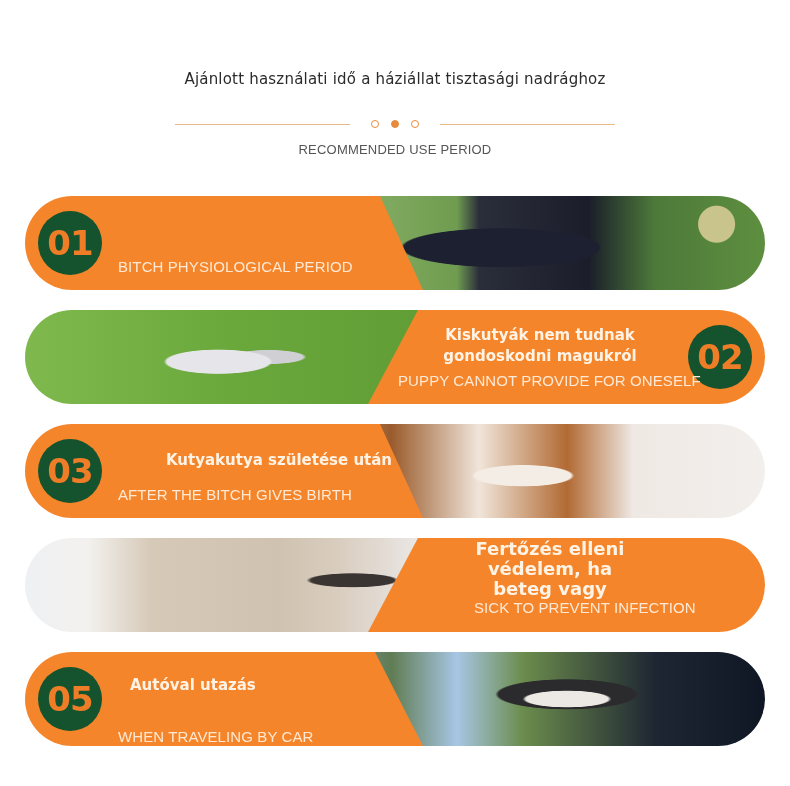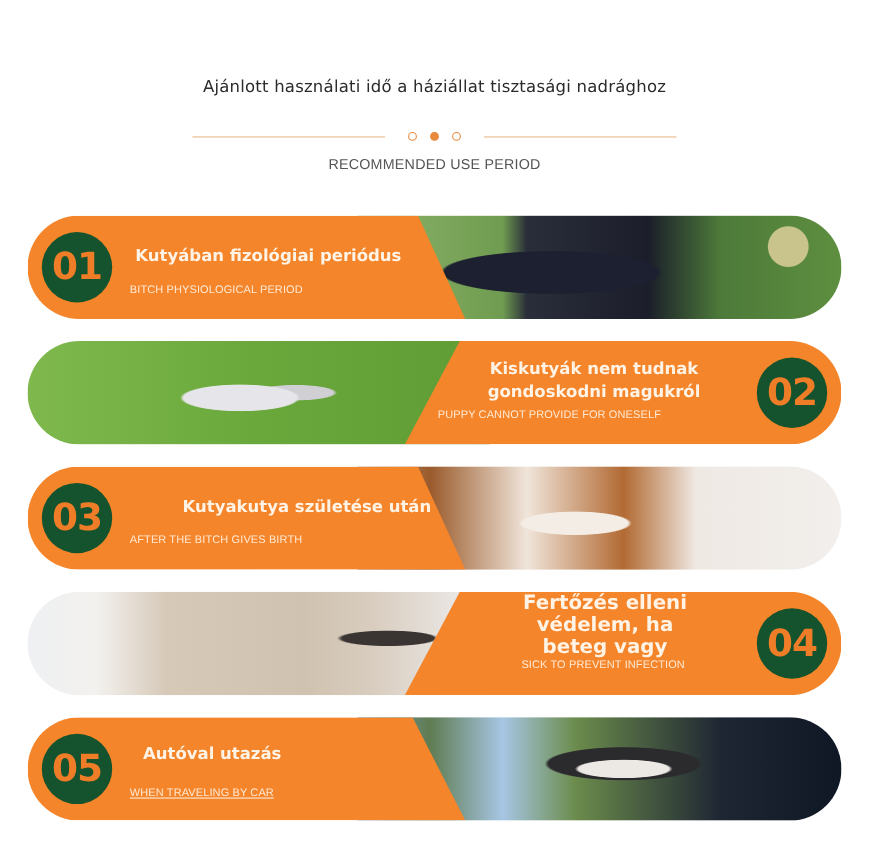--- a/index.html
+++ b/index.html
@@ -14,21 +14,21 @@
   .subtitle { position:absolute; left:0; top:142px; width:790px; text-align:center;
               font-size:13px; color:#555; font-family:"Liberation Sans", sans-serif; letter-spacing:0.2px; }
 
   .row { position:absolute; left:25px; width:740px; height:94px; border-radius:47px; overflow:hidden; }
   .photo { position:absolute; top:0; height:100%; }
   .band { position:absolute; top:0; height:100%; background:#f5852a; }
   .num-circle { position:absolute; top:15px; width:64px; height:64px; border-radius:50%; background:#14532d;
                 display:flex; align-items:center; justify-content:center; }
   .num { color:#ef7d27; font-size:34px; font-weight:bold; font-family:"DejaVu Sans", sans-serif; letter-spacing:-1px; }
   .txt-main { position:absolute; color:#fff3e6; font-weight:bold; font-size:15px; font-family:"DejaVu Sans", sans-serif; }
-  .txt-sub { position:absolute; color:#ffe9d4; font-size:10px; font-family:"Liberation Sans", sans-serif; letter-spacing:0.1px; }
+  .txt-sub { position:absolute; color:#ffe9d4; font-size:15px; font-family:"Liberation Sans", sans-serif; letter-spacing:0.1px; }
 
   
   .ph1 { background: radial-gradient(circle at 89% 30%, #c9c48c 0 18px, transparent 19px),
          radial-gradient(ellipse at 40% 55%, #1c2030 0 26%, transparent 27%),
          linear-gradient(90deg, #8db46a 0%, #6f9c50 30%, #2a2d3a 35%, #1b1e2a 60%, #4d7a3a 75%, #5e8f3f 100%); }
   .ph2 { background: radial-gradient(ellipse at 46% 55%, #e6e6ea 0 16%, transparent 17%),
          radial-gradient(ellipse at 58% 50%, #cfcfd4 0 10%, transparent 11%),
          linear-gradient(90deg, #7fb94d 0%, #6aa83c 50%, #5f9d35 100%); }
   .ph3 { background: radial-gradient(ellipse at 45% 55%, #f4ede6 0 14%, transparent 15%),
          linear-gradient(90deg, #b89a7a 0%, #9a5b2c 15%, #f0e5da 35%, #b26a33 55%, #efe9e4 70%, #f2efec 100%); }
@@ -48,21 +48,20 @@
 <div class="dot" style="left:411px;"></div>
 <div class="divider" style="left:440px; width:175px;"></div>
 <div class="subtitle">RECOMMENDED USE PERIOD</div>
 
 <div class="row" style="top:196px;">
   <div class="photo ph1" style="left:300px; width:440px;"></div>
   <div class="band" style="left:0; width:400px; clip-path:polygon(0 0, 355px 0, 398px 100%, 0 100%);"></div>
   <div class="num-circle" style="left:13px;">
     <span class="num">01</span>
   </div>
-  <div class="txt-main" style="left:98px; top:27px;">Kutyában fizológiai periódus</div>
   <div class="txt-sub" style="left:93px; top:62px;">BITCH PHYSIOLOGICAL PERIOD</div>
 </div>
 
 <div class="row" style="top:310px;">
   <div class="photo ph2" style="left:0; width:420px;"></div>
   <div class="band" style="left:340px; width:400px; clip-path:polygon(53px 0, 100% 0, 100% 100%, 3px 100%);"></div>
   <div class="num-circle" style="left:663px;">
     <span class="num">02</span>
   </div>
   <div class="txt-main" style="left:400px; width:230px; top:15px; text-align:center; line-height:21px;">
@@ -78,31 +77,28 @@
   <div class="num-circle" style="left:13px;">
     <span class="num">03</span>
   </div>
   <div class="txt-main" style="left:102px; top:27px;margin-left:39px;">Kutyakutya születése után</div>
   <div class="txt-sub" style="left:93px; top:62px;">AFTER THE BITCH GIVES BIRTH</div>
 </div>
 
 <div class="row" style="top:538px;">
   <div class="photo ph4" style="left:0; width:420px;"></div>
   <div class="band" style="left:340px; width:400px; clip-path:polygon(53px 0, 100% 0, 100% 100%, 3px 100%);"></div>
-  <div class="num-circle" style="left:663px;">
-    <span class="num">04</span>
-  </div>
   <div class="txt-main" style="left:410px; width:230px; top:1px; text-align:center; line-height:20px; font-size:18px;">
     <div>Fertőzés elleni védelem, ha</div>
     <div>beteg vagy</div>
   </div>
   <div class="txt-sub" style="left:449px; top:61px;">SICK TO PREVENT INFECTION</div>
 </div>
 
 <div class="row" style="top:652px;text-align:right;">
   <div class="photo ph5" style="left:300px; width:440px;"></div>
   <div class="band" style="left:0; width:400px; clip-path:polygon(0 0, 350px 0, 398px 100%, 0 100%);"></div>
   <div class="num-circle" style="left:13px;">
     <span class="num">05</span>
   </div>
   <div class="txt-main" style="left:105px; top:24px;">Autóval utazás</div>
-  <div class="txt-sub" style="left:93px; top:64px;text-decoration:underline;">WHEN TRAVELING BY CAR</div>
+  <div class="txt-sub" style="left:93px; top:76px;">WHEN TRAVELING BY CAR</div>
 </div>
 
 </body></html>

